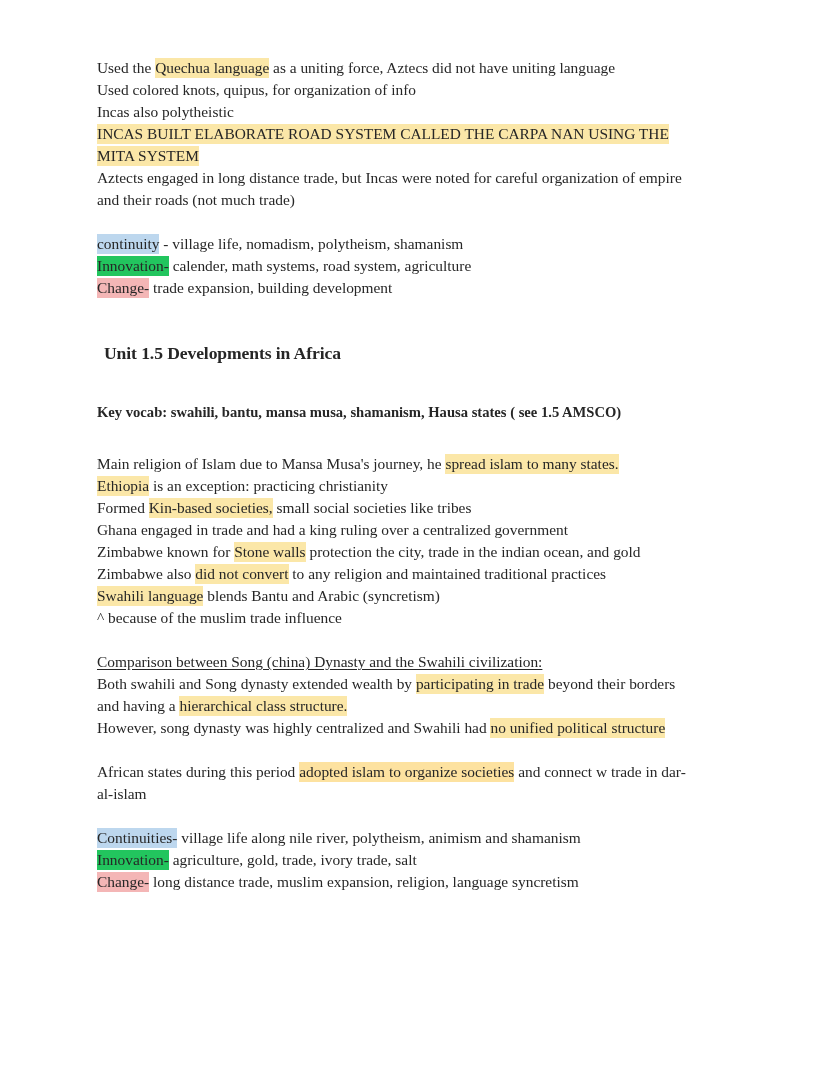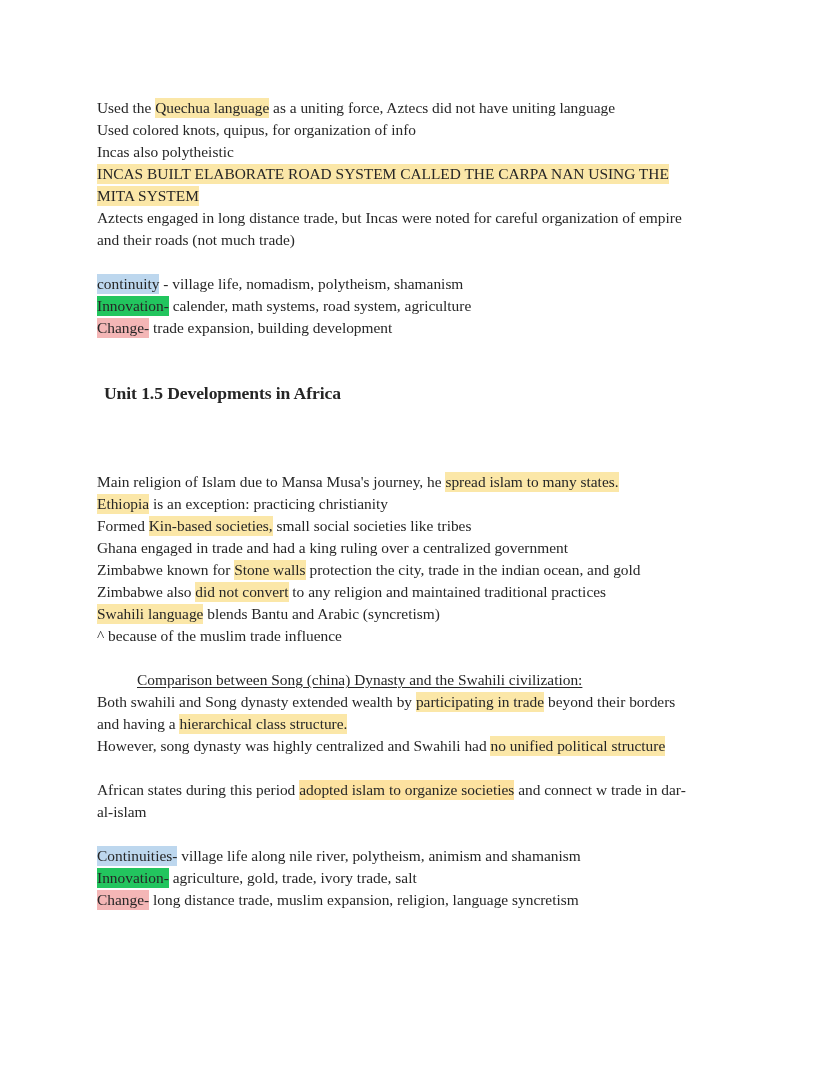--- a/index.html
+++ b/index.html
@@ -11,21 +11,21 @@
     width: 828px;
     height: 1071px;
     font-family: "Liberation Serif", "DejaVu Serif", serif;
     color: #262626;
     -webkit-font-smoothing: antialiased;
   }
   .page {
     width: 828px;
     height: 1071px;
     box-sizing: border-box;
-    padding: 97px 128px 0 97px;
+    padding: 57px 128px 0 97px;
     background: #ffffff;
     position: relative;
   }
   .doc {
     width: 603px;
   }
   .line {
     font-size: 15.4px;
     line-height: 22px;
     text-align: left;
@@ -49,21 +49,20 @@
   .keyvocab {
     font-size: 14.6px;
     line-height: 22px;
     font-weight: bold;
   }
   .underline-head {
     font-size: 15.4px;
     line-height: 22px;
     text-decoration: underline;
     text-underline-offset: 2px;
-    margin-left: 40px;
   }
 
   
   mark {
     color: inherit;
     padding: 1px 0 2px 0;
     border-radius: 0;
   }
   mark.hl-yellow   { background-color: #fbe7a8; }
   mark.hl-yellow-2 { background-color: #fde2a0; text-align: right; }
@@ -101,20 +100,21 @@
 
       <div class="line"><mark class="hl-red">Change-</mark><span> trade expansion, building development</span></div>
     </div>
 
     <div class="spacer-lg"></div>
 
     <h2 class="unit-heading">Unit 1.5 Developments in Africa</h2>
 
     <div class="spacer-md"></div>
 
+    <div class="keyvocab">Key vocab: swahili, bantu, mansa musa, shamanism, Hausa states ( see 1.5 AMSCO)</div>
 
     <div class="spacer-md"></div>
 
     <div class="notes-block">
 
       <div class="line"><span>Main religion of Islam due to Mansa Musa's journey, he </span><mark class="hl-yellow">spread islam to many states.</mark></div>
 
       <div class="line"><mark class="hl-yellow">Ethiopia</mark><span> is an exception: practicing christianity</span></div>
 
 

